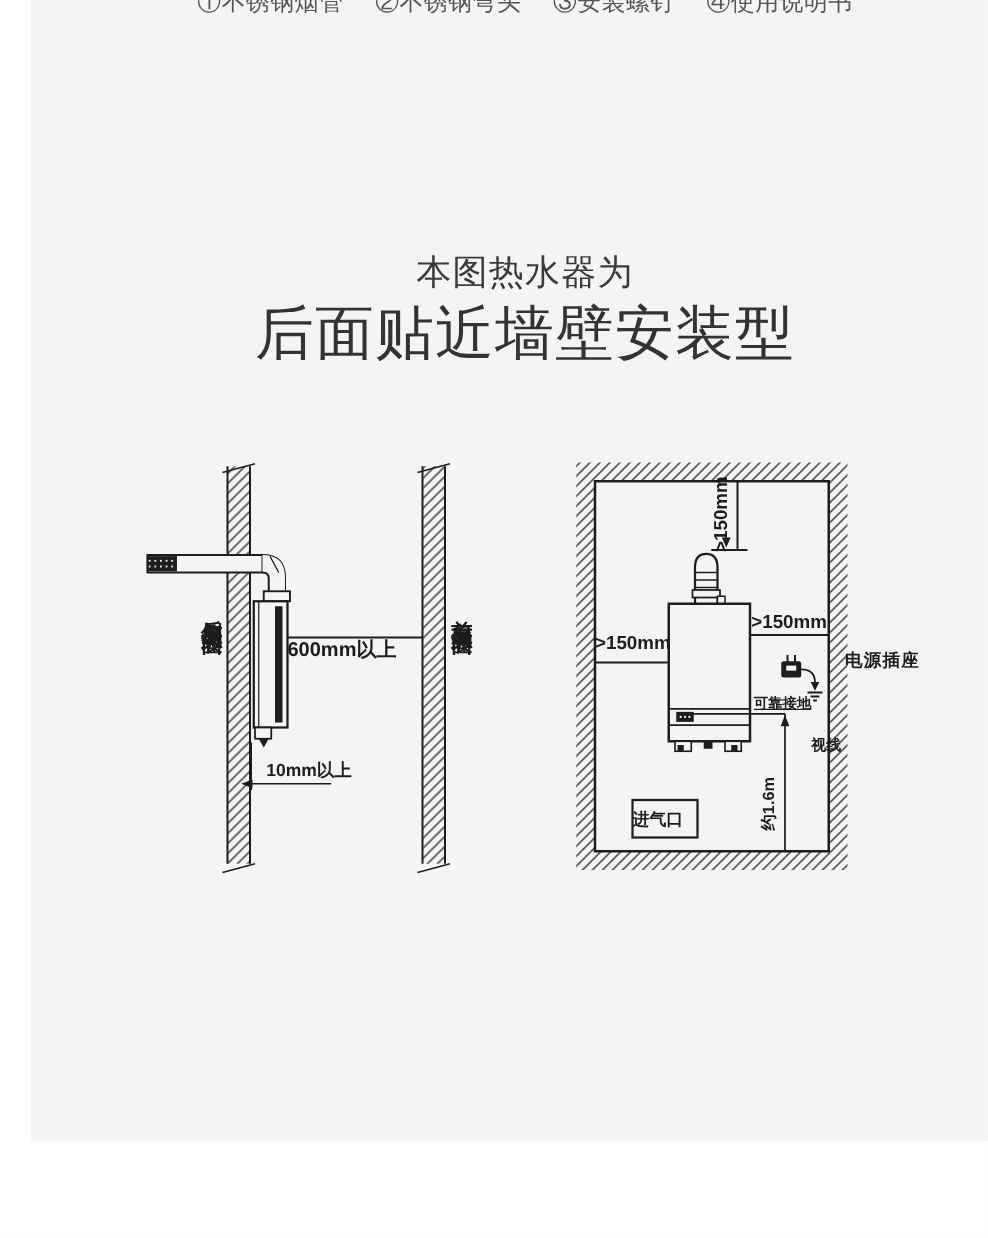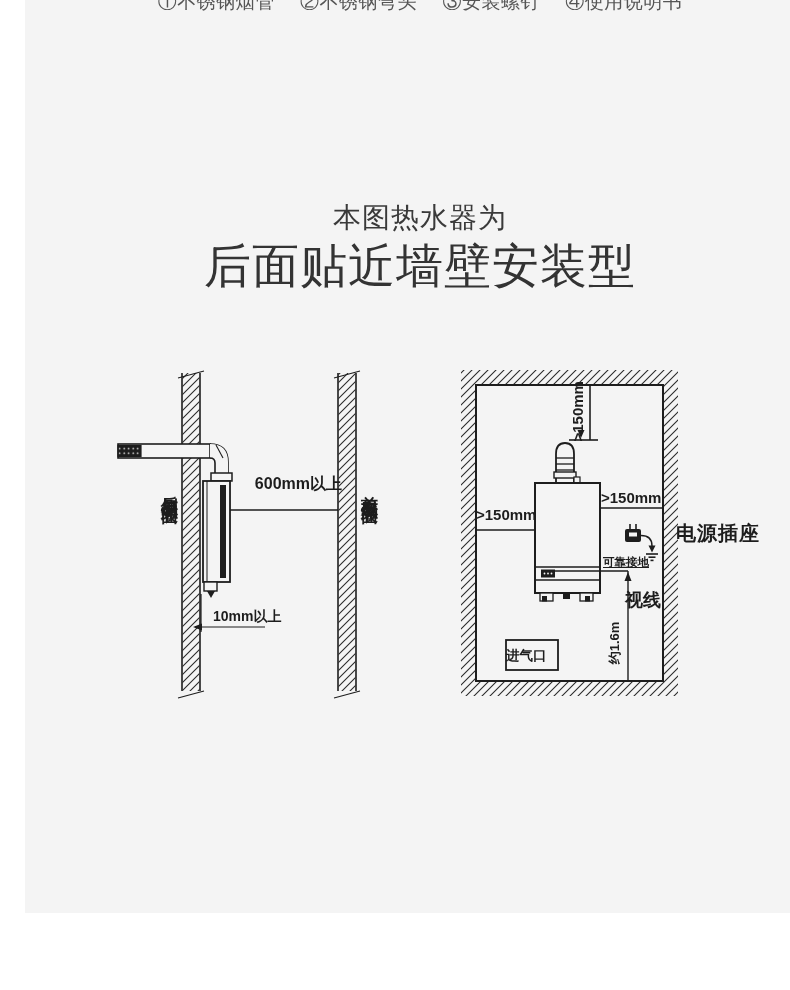--- a/index.html
+++ b/index.html
@@ -100,21 +100,21 @@
 
       <g>
         <line x1="106" y1="224" x2="106" y2="262" stroke="#1d1d1d" stroke-width="1.2"></line>
         <line x1="100" y1="257" x2="170" y2="257" stroke="#1d1d1d" stroke-width="1.2"></line>
         <polygon points="98,257 107,253.5 107,260.5" fill="#1d1d1d"></polygon>
       </g>
     </svg>
 
     <div class="abs vert-label" style="left:135px;top:482px;">后侧易燃表面</div>
     <div class="abs vert-label" style="left:335px;top:482px;">前方易燃表面</div>
-    <div class="abs dim-label" style="left:205px;top:474px;width:112px;text-align:right;font-size:16px;">600mm以上</div>
+    <div class="abs dim-label" style="left:205px;top:510px;width:112px;text-align:left;font-size:16px;">600mm以上</div>
     <div class="abs dim-label" style="left:188px;top:608px;width:58px;text-align:left;font-size:14px;">10mm以上</div>
 
     <svg class="abs" style="left:425px;top:360px;" width="320" height="340" viewBox="0 0 320 340">
 
       <g>
         <rect x="11" y="10" width="217" height="15" fill="url(#hatch)"></rect>
         <rect x="11" y="321" width="217" height="15" fill="url(#hatch)"></rect>
         <rect x="11" y="25" width="15" height="296" fill="url(#hatch)"></rect>
         <rect x="213" y="25" width="15" height="296" fill="url(#hatch)"></rect>
         <rect x="26" y="25" width="187" height="296" fill="none" stroke="#1d1d1d" stroke-width="2"></rect>
@@ -172,22 +172,22 @@
         <line x1="178" y1="211" x2="178" y2="321" stroke="#1d1d1d" stroke-width="1.4"></line>
         <polygon points="178,212 174.5,221 181.5,221" fill="#1d1d1d"></polygon>
       </g>
 
       <rect x="56" y="280" width="52" height="30" fill="#f4f4f4" stroke="#1d1d1d" stroke-width="1.8"></rect>
     </svg>
 
     <div class="abs rot-label" style="left:526px;top:407px;font-size:15px;">&gt;150mm</div>
     <div class="abs dim-label" style="left:451px;top:506px;width:58px;text-align:center;font-size:15px;">&gt;150mm</div>
     <div class="abs dim-label" style="left:576px;top:489px;width:58px;text-align:center;font-size:15px;">&gt;150mm</div>
-    <div class="abs dim-label" style="left:651px;top:520px;font-size:20px;letter-spacing:1px;">电源插座</div>
+    <div class="abs dim-label" style="left:651px;top:520px;font-size:14px;letter-spacing:1px;">电源插座</div>
     <div class="abs dim-label" style="left:578px;top:555px;font-size:11.5px;text-decoration:underline;">可靠接地</div>
-    <div class="abs dim-label" style="left:600px;top:588px;font-size:18px;">视线</div>
+    <div class="abs dim-label" style="left:624px;top:588px;font-size:12px;">视线</div>
     <div class="abs rot-label" style="left:564px;top:634px;font-size:13px;">约1.6m</div>
     <div class="abs dim-label" style="left:481px;top:647px;width:28px;text-align:center;font-size:13.5px;">进气口</div>
 
     <div class="abs centered footer-text">
     </div>
   </div>
 </div>
 
 </body></html>

